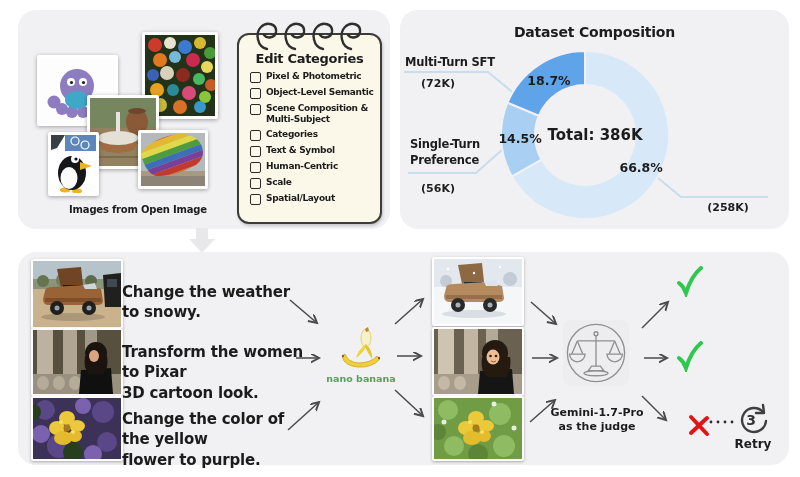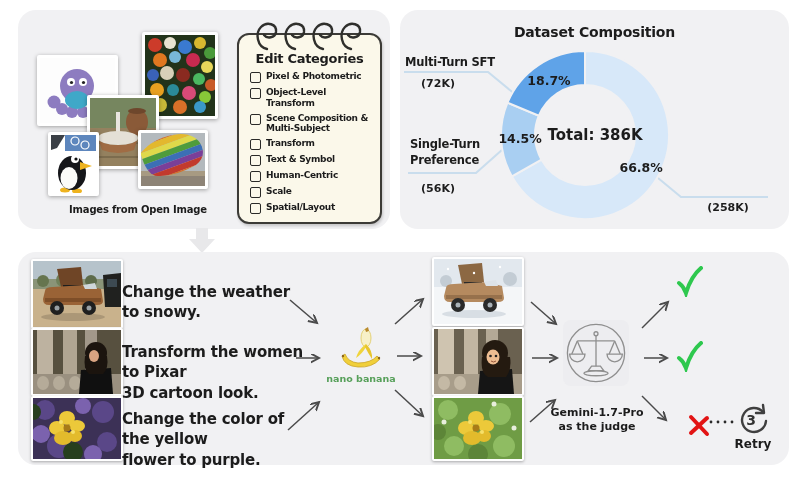--- a/index.html
+++ b/index.html
@@ -150,29 +150,29 @@
         </g>
       </svg>
       <div class="np-title">Edit Categories</div>
       <div class="np-list">
         <div class="np-item">
             <span class="np-box"></span>
             <span>Pixel &amp; Photometric</span>
           </div>
         <div class="np-item">
             <span class="np-box"></span>
-            <span>Object-Level Transform</span>
+            <span>Object-Level Semantic</span>
           </div>
         <div class="np-item">
             <span class="np-box"></span>
             <span>Scene Composition &amp; Multi-Subject</span>
           </div>
         <div class="np-item">
             <span class="np-box"></span>
-            <span>Transform</span>
+            <span>Categories</span>
           </div>
         <div class="np-item">
             <span class="np-box"></span>
             <span>Text &amp; Symbol</span>
           </div>
         <div class="np-item">
             <span class="np-box"></span>
             <span>Human-Centric</span>
           </div>
         <div class="np-item">

